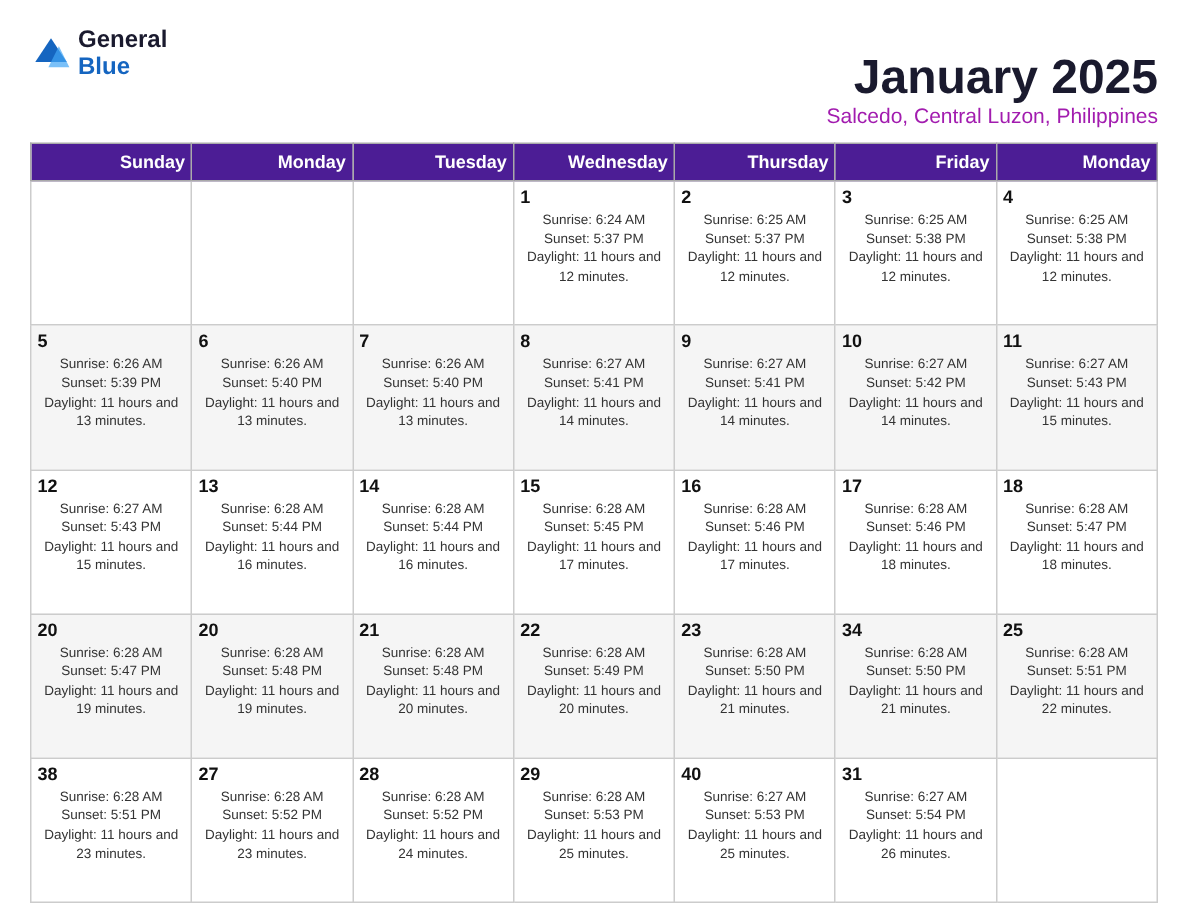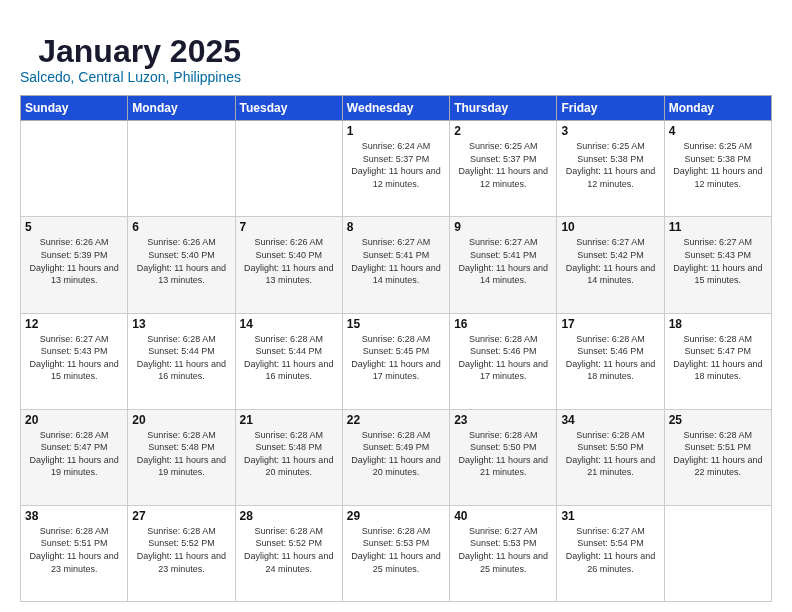--- a/index.html
+++ b/index.html
@@ -52,36 +52,36 @@
     }
     .month-title {
       font-size: 32px;
       font-weight: bold;
       color: #1a1a2e;
       line-height: 1.1;
       margin-top: 16px;
     }
     .subtitle {
       font-size: 14px;
-      color: #0369a1;
+      color: #a21caf;
     }
     .calendar {
       flex: 1;
       border: 1px solid #ccc;
       border-collapse: collapse;
       width: 100%;
       table-layout: fixed;
     }
     .calendar th {
-      background-color: #1d4ed8;
+      background-color: #4c1d95;
       color: #fff;
       font-size: 12px;
       font-weight: bold;
       padding: 5px 4px;
-      text-align: left;
+      text-align: right;
       border: 1px solid #aaa;
     }
     .calendar td {
       vertical-align: top;
       border: 1px solid #ccc;
       padding: 3px 4px;
       font-size: 9.5px;
       color: #222;
       background: #fff;
       height: 80px;
@@ -103,20 +103,30 @@
     }
     .empty-cell {
       background: #f9f9f9;
     }
   </style>
 </head>
 <body>
 
 <div class="page">
   <div class="header">
+    <div class="logo">
+      <svg class="logo-icon" viewBox="0 0 32 32">
+        <polygon points="16,4 28,22 4,22" fill="#1565c0"></polygon>
+        <polygon points="22,10 30,26 14,26" fill="#42a5f5" opacity="0.7"></polygon>
+      </svg>
+      <div class="logo-text">
+        <span class="logo-general">General</span>
+        <span class="logo-blue">Blue</span>
+      </div>
+    </div>
     <div class="title-block">
       <div class="month-title">January 2025</div>
       <div class="subtitle">Salcedo, Central Luzon, Philippines</div>
     </div>
   </div>
 
   <table class="calendar">
     <thead>
       <tr>
         <th>Sunday</th>

